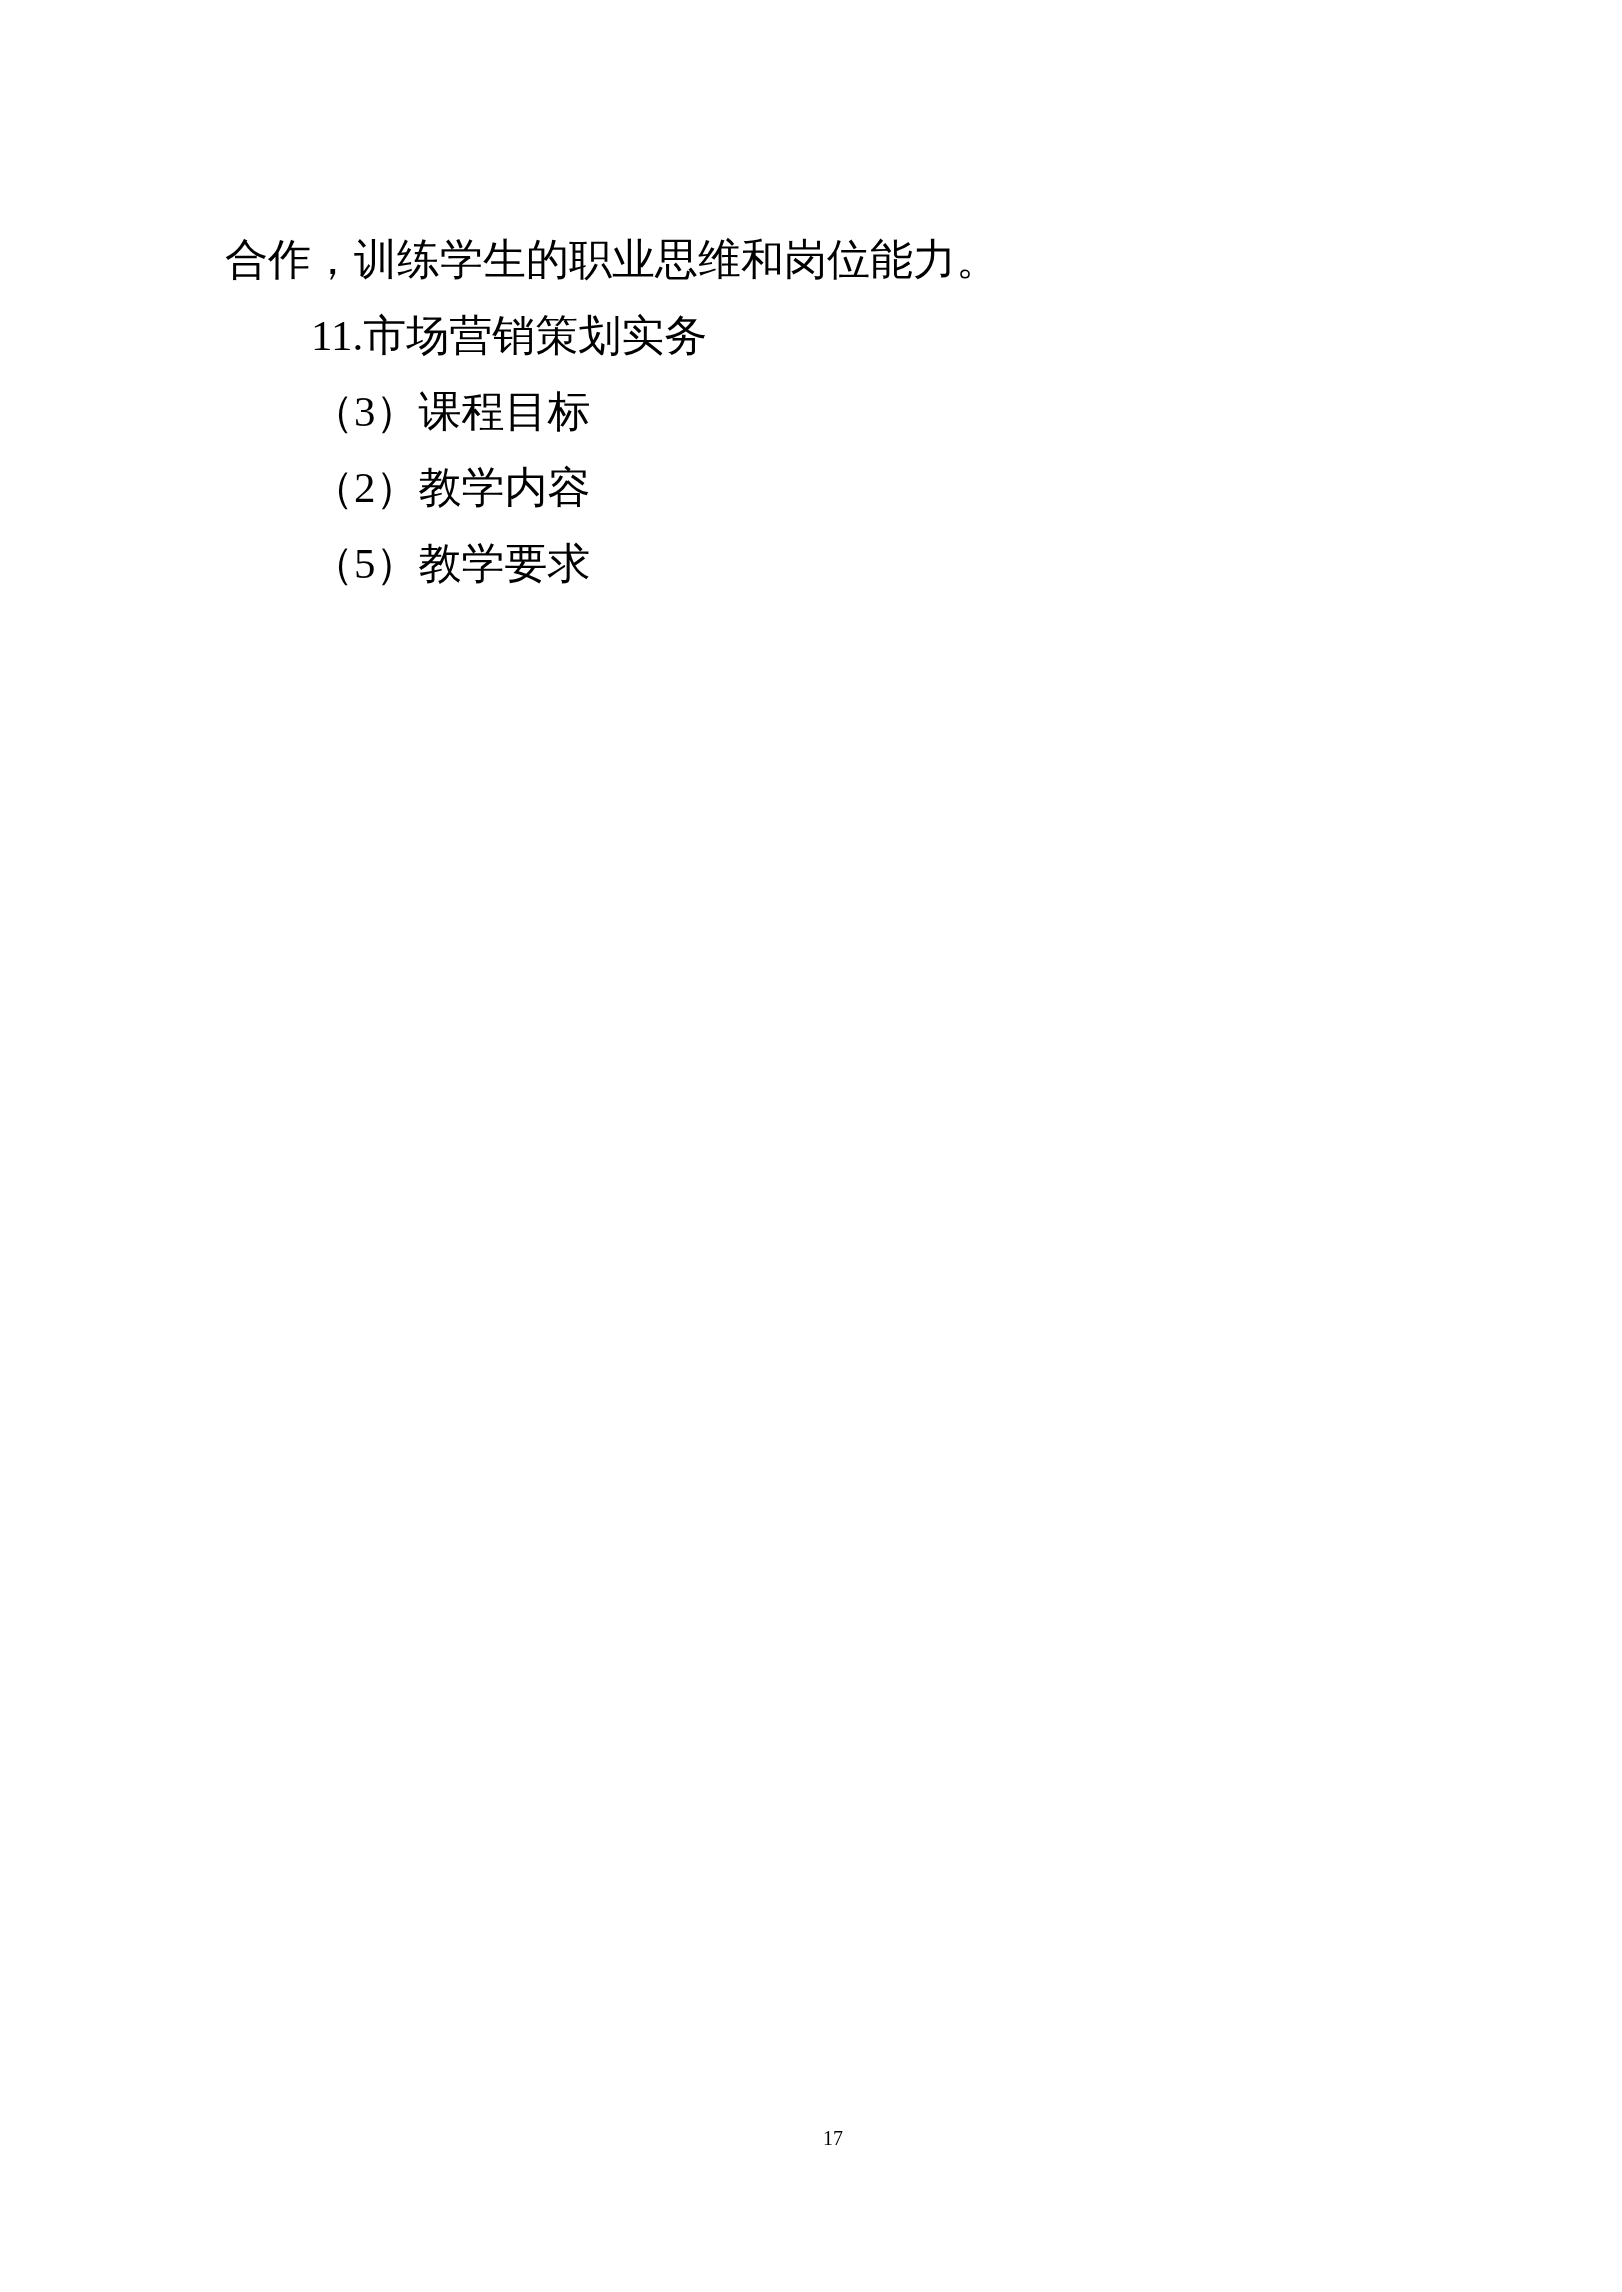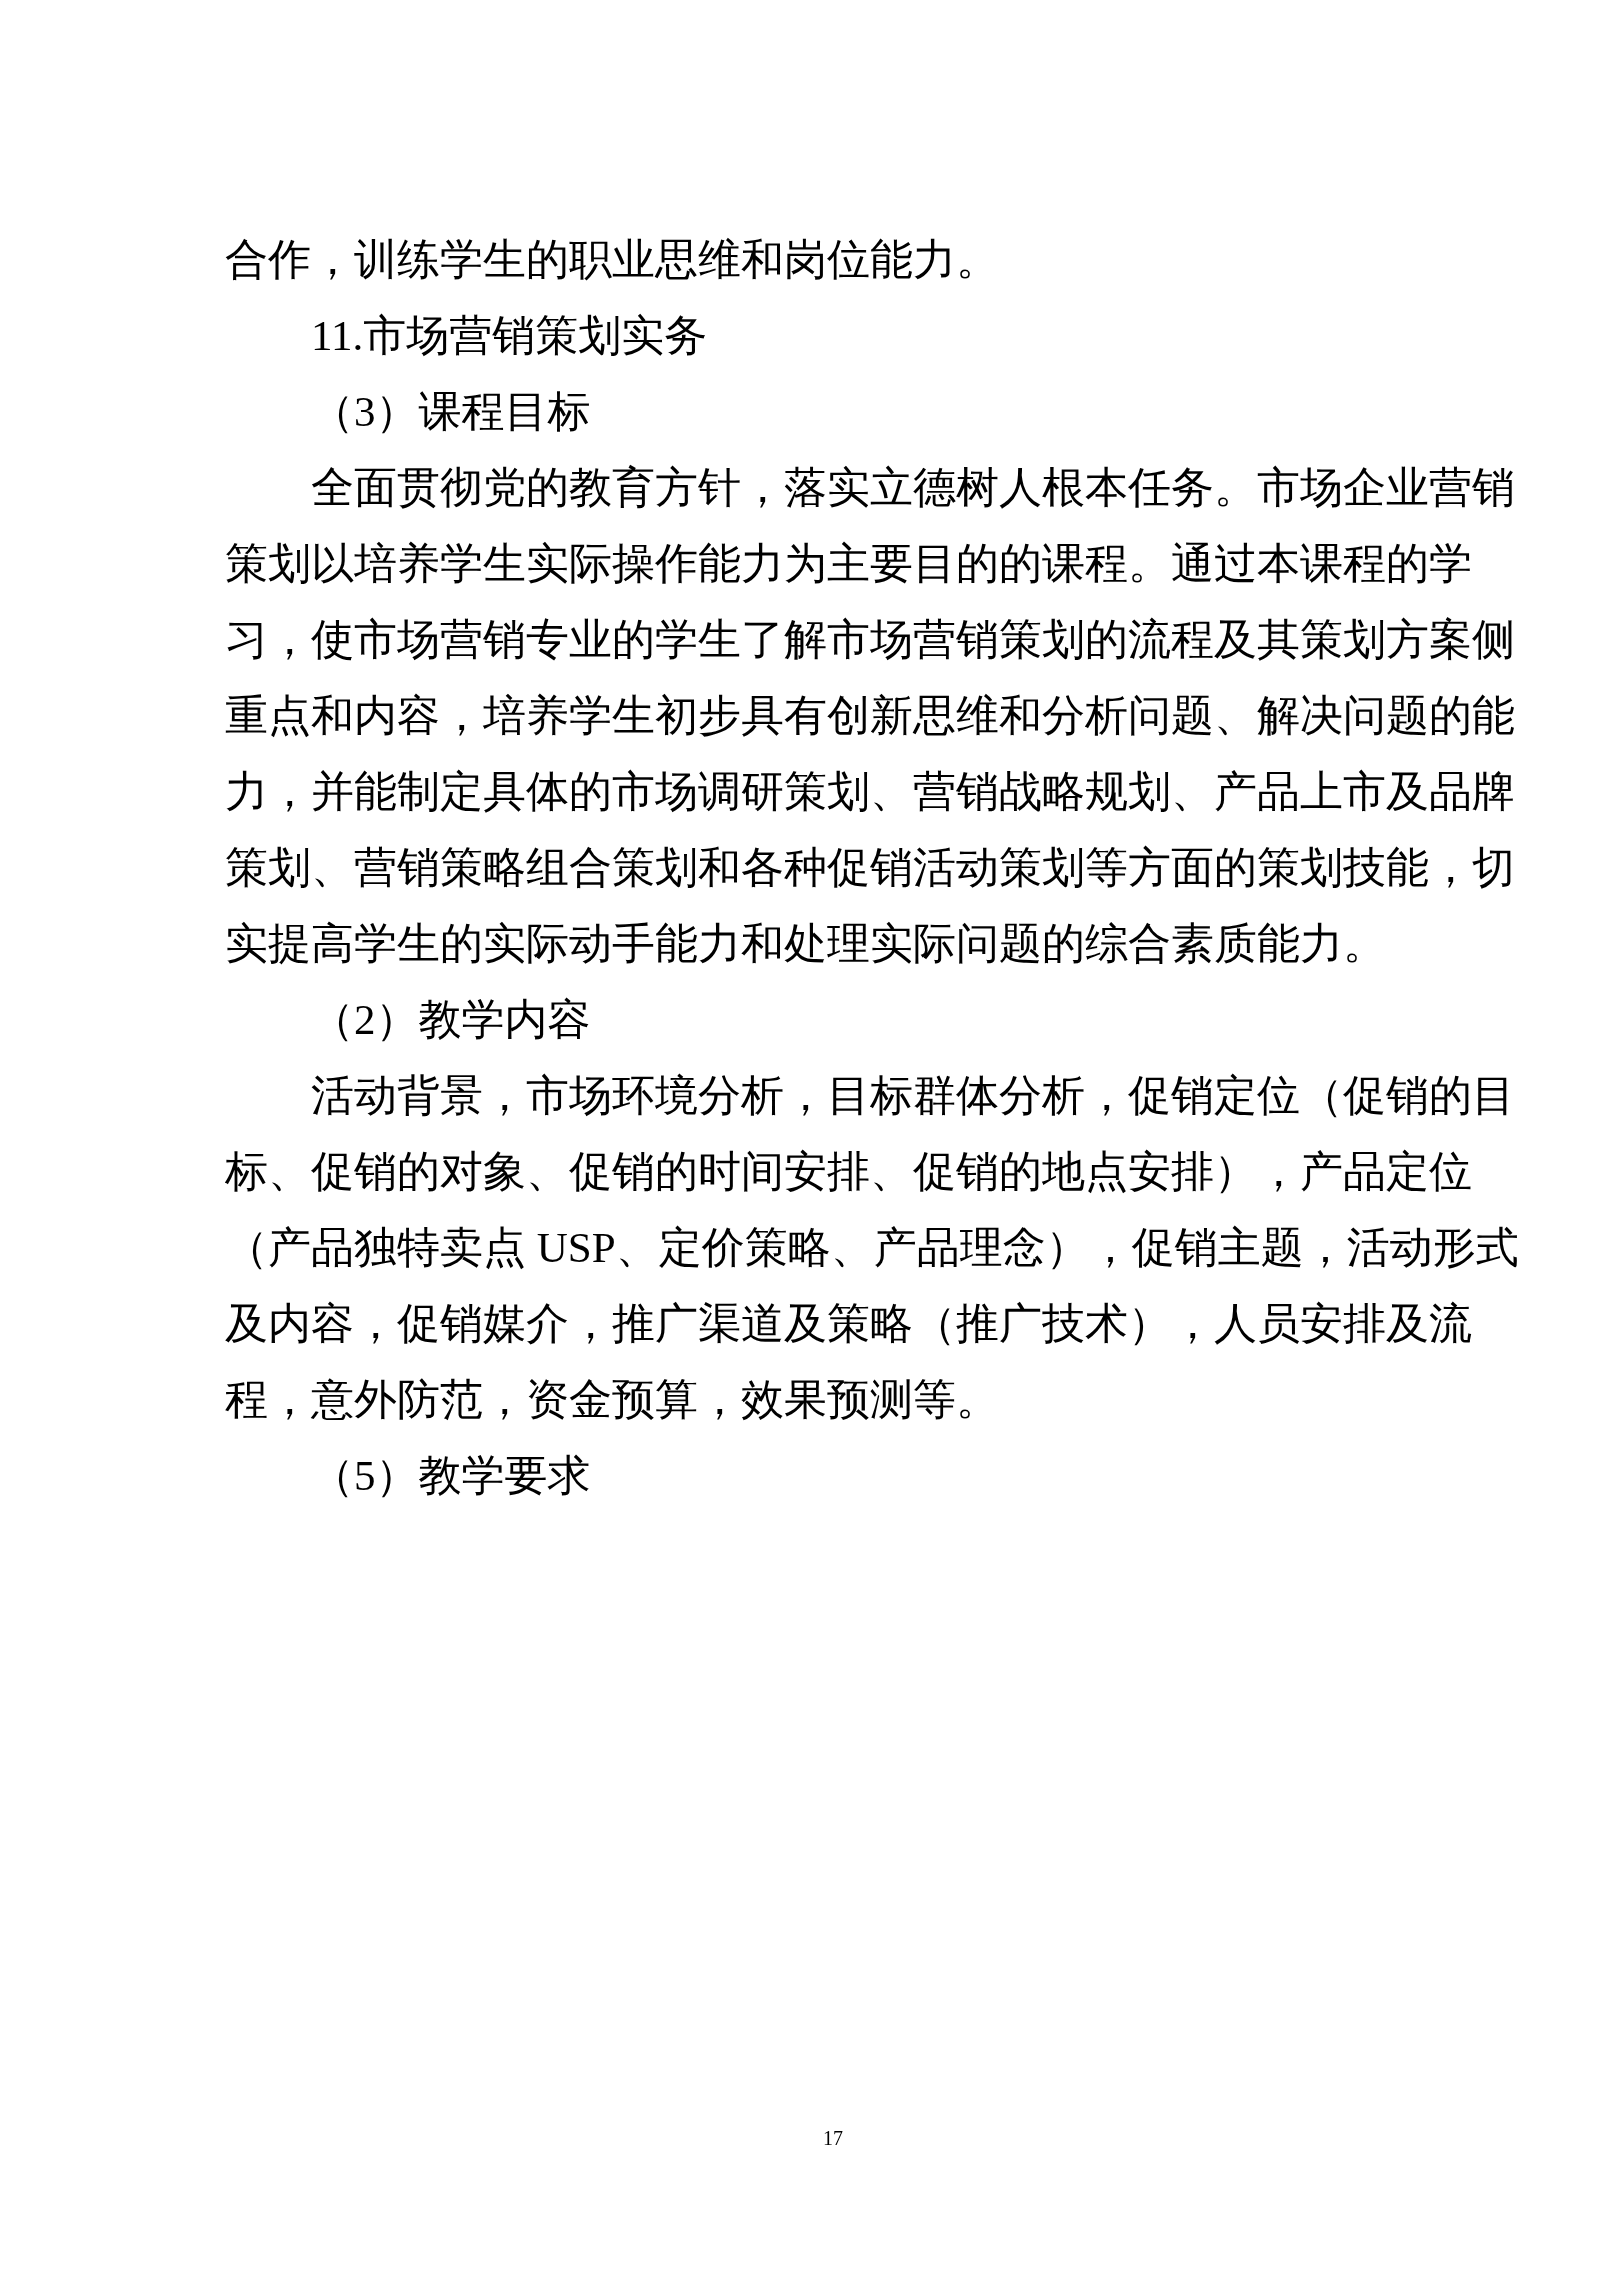--- a/index.html
+++ b/index.html
@@ -51,20 +51,18 @@
   }
 </style>
 </head>
 <body>
 
 <div class="page">
   <div class="content" id="content">
       <p class="para continuation">合作，训练学生的职业思维和岗位能力。</p>
       <p class="para heading">11.市场营销策划实务</p>
       <p class="para subheading">（3）课程目标</p>
-      <p class="para body">全面贯彻党的教育方针，落实立德树人根本任务。市场企业营销策划以培养学生实际操作能力为主要目的的课程。通过本课程的学习，使市场营销专业的学生了解市场营销策划的流程及其策划方案侧重点和内容，培养学生初步具有创新思维和分析问题、解决问题的能力，并能制定具体的市场调研策划、营销战略规划、产品上市及品牌策划、营销策略组合策划和各种促销活动策划等方面的策划技能，切实提高学生的实际动手能力和处理实际问题的综合素质能力。</p>
       <p class="para subheading">（2）教学内容</p>
-      <p class="para body">活动背景，市场环境分析，目标群体分析，促销定位（促销的目标、促销的对象、促销的时间安排、促销的地点安排），产品定位（产品独特卖点 USP、定价策略、产品理念），促销主题，活动形式及内容，促销媒介，推广渠道及策略（推广技术），人员安排及流程，意外防范，资金预算，效果预测等。</p>
       <p class="para subheading">（5）教学要求</p>
     </div>
   <div class="page-number">17</div>
 </div>
 
 
 </body></html>

